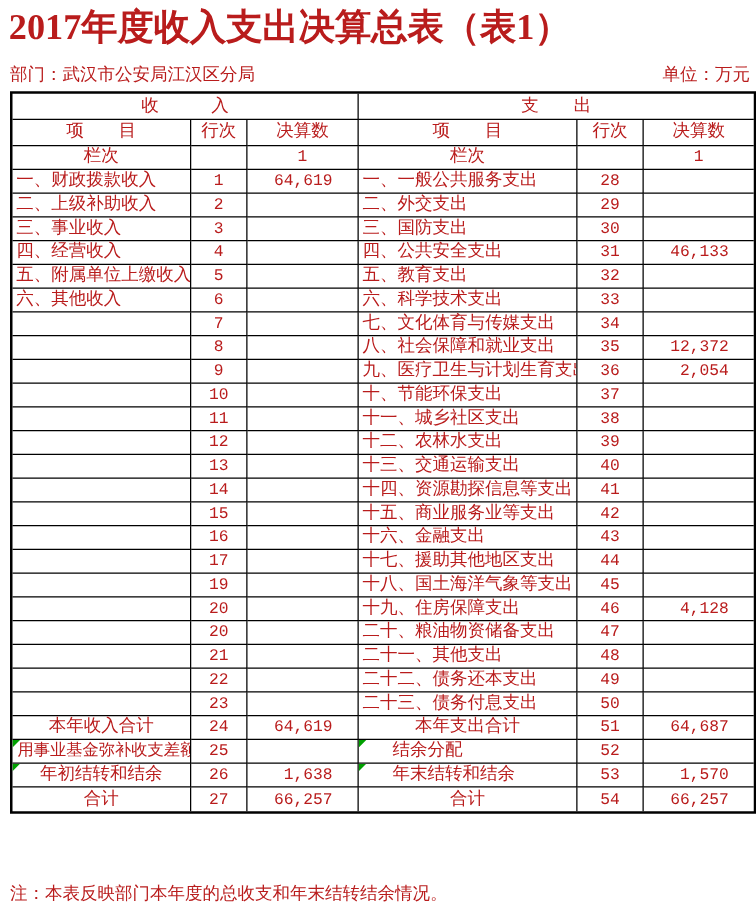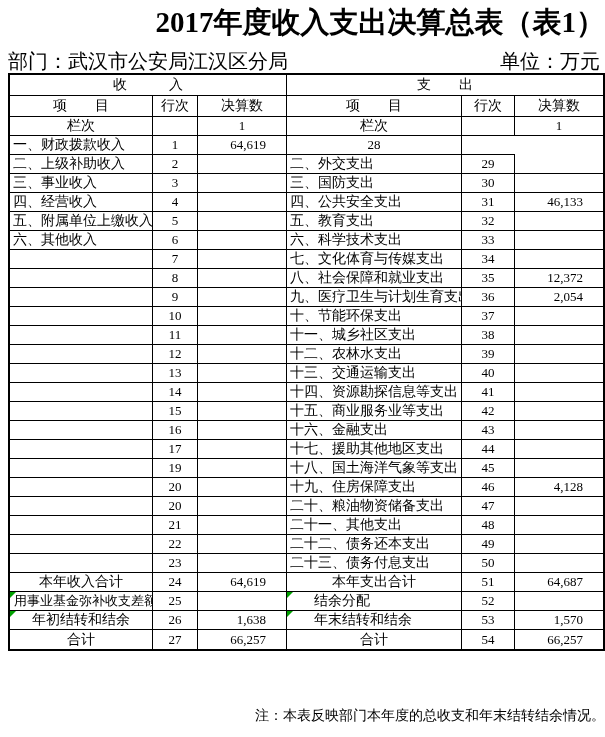--- a/index.html
+++ b/index.html
@@ -1,31 +1,31 @@
 <!DOCTYPE html>
 <html><head>
 <meta charset="utf-8">
 <style>
   html,body{margin:0;padding:0;background:#fff;}
   .page{
     position:relative;width:605px;height:737px;background:#fff;overflow:hidden;
-    font-family:"Liberation Serif","DejaVu Serif",serif;color:#000000;text-align:right;
+    font-family:"Liberation Serif","DejaVu Serif",serif;color:#b91c1c;
   }
   .title{
     margin:2px 0 0 7px;font-size:29px;font-weight:bold;line-height:40px;
     letter-spacing:0px;white-space:nowrap;
   }
   .meta{
     width:592px;margin:10px 0 3px 8px;display:flex;justify-content:space-between;
-    align-items:flex-end;font-size:20px;line-height:18px;
+    align-items:flex-end;font-size:14px;line-height:18px;
   }
   .tbl{width:593px;margin:0 0 0 8px;border:2px solid #000;background:#fff;}
   .srow{display:grid;grid-template-columns:277px 316px;}
   .trow{display:grid;grid-template-columns:143px 45px 89px 175px 53px 88px;}
-  .srow,.trow{box-sizing:border-box;}
+  .srow,.trow{box-sizing:border-box;font-family:Liberation Mono, monospace;}
   .scell{
     box-sizing:border-box;height:21px;border-bottom:1px solid #000;border-right:1px solid #000;
     display:flex;align-items:center;justify-content:center;font-size:14px;white-space:pre;overflow:hidden;
   }
   .cell{
     box-sizing:border-box;position:relative;height:19px;display:flex;align-items:center;
     border-bottom:1px solid #000;border-right:1px solid #000;
     padding:0 3px;font-size:14px;white-space:pre;overflow:hidden;line-height:18px;
   }
   .hrow .cell{height:21px;}
@@ -75,20 +75,21 @@
       <div class="cell center">栏次</div>
       <div class="cell"></div>
       <div class="cell center num last">1</div>
     </div>
 
     <div id="tbody">
         <div class="trow">
           <div class="cell"><span>一、财政拨款收入</span></div>
           <div class="cell center num"><span>1</span></div>
           <div class="cell right num"><span>64,619</span></div>
+          <div class="cell"><span>一、一般公共服务支出</span></div>
           <div class="cell center num"><span>28</span></div>
           <div class="cell right num last"><span></span></div>
         </div>
         <div class="trow">
           <div class="cell"><span>二、上级补助收入</span></div>
           <div class="cell center num"><span>2</span></div>
           <div class="cell right num"><span></span></div>
           <div class="cell"><span>二、外交支出</span></div>
           <div class="cell center num"><span>29</span></div>
           <div class="cell right num last"><span></span></div>

